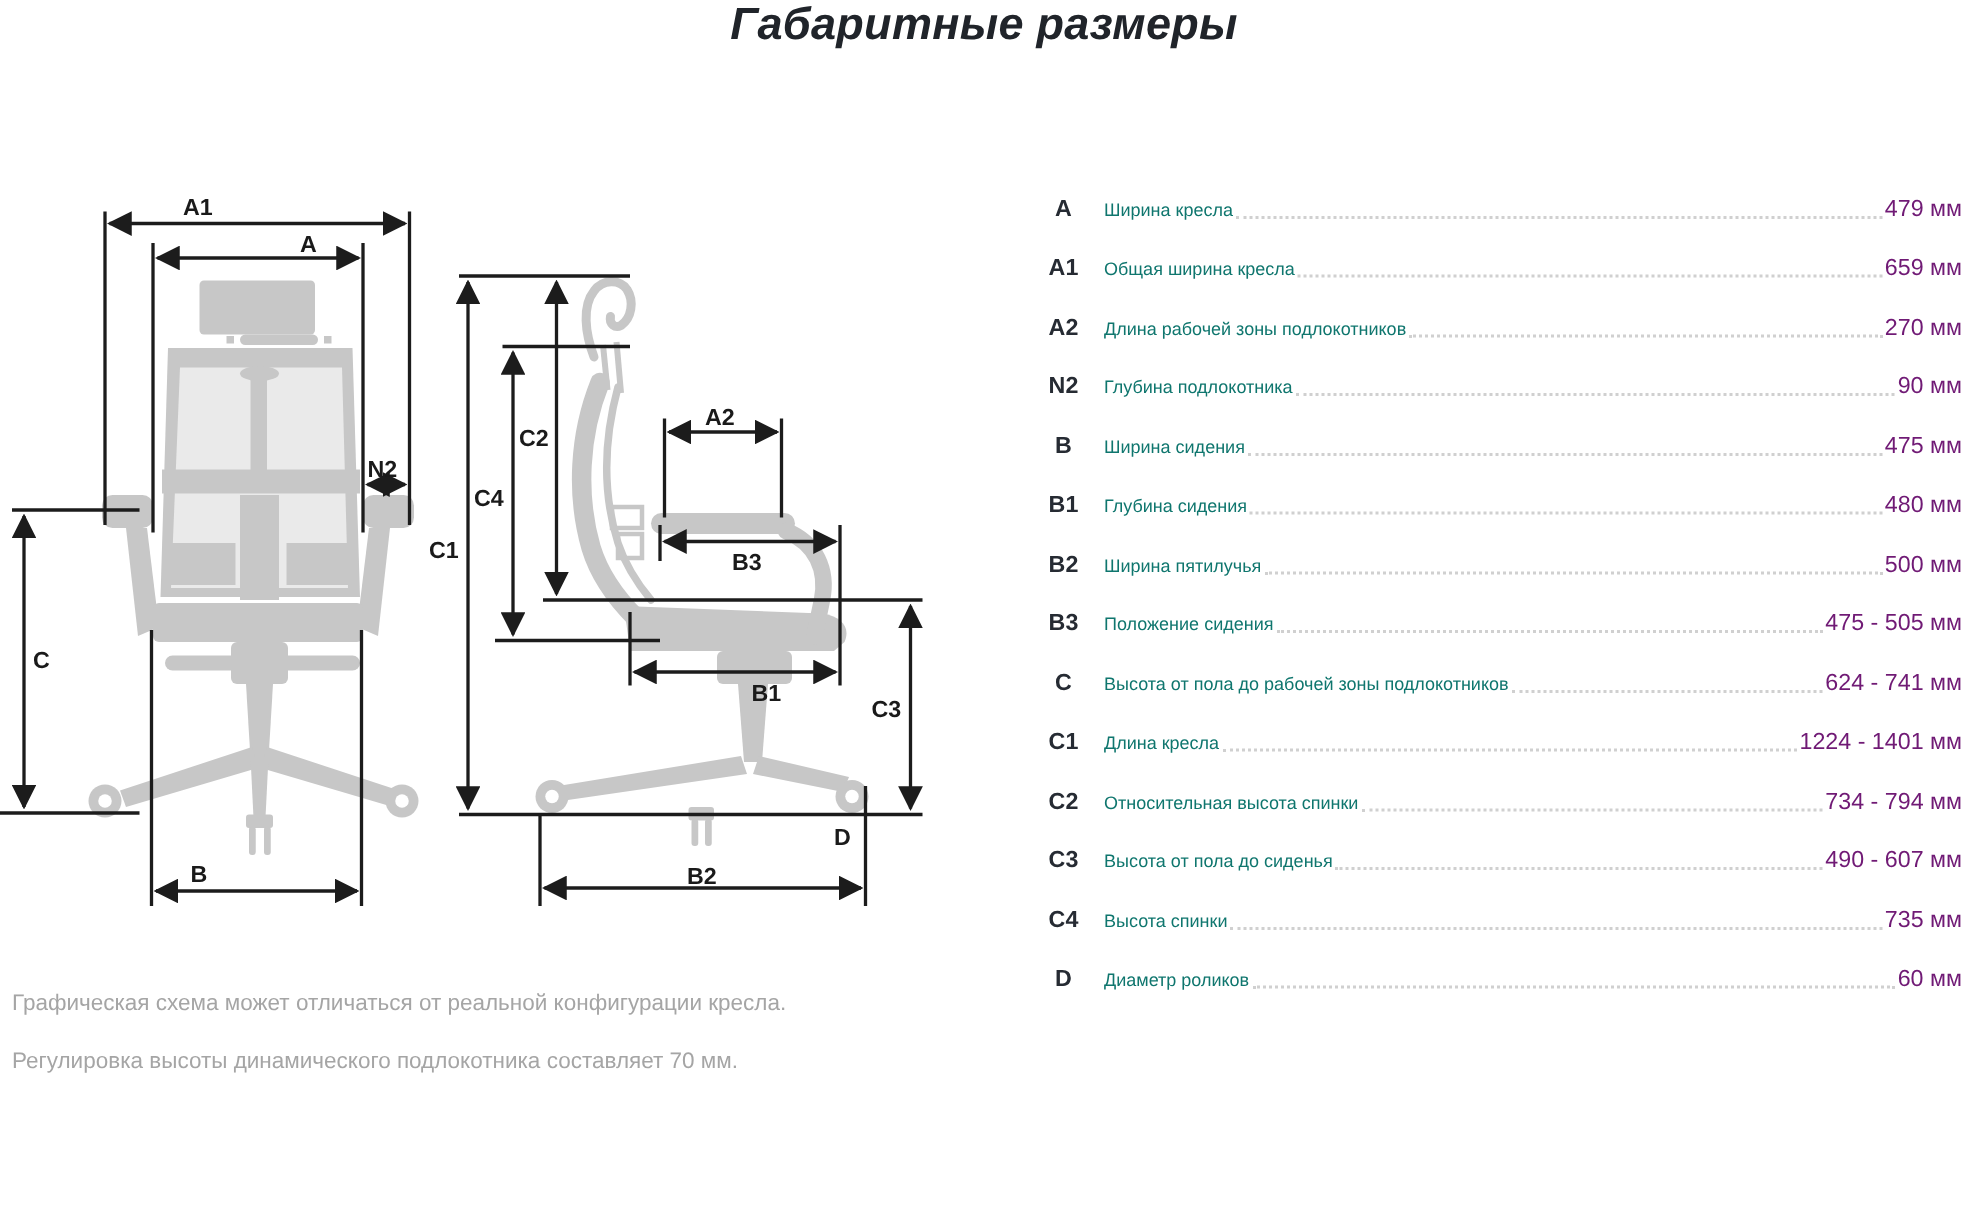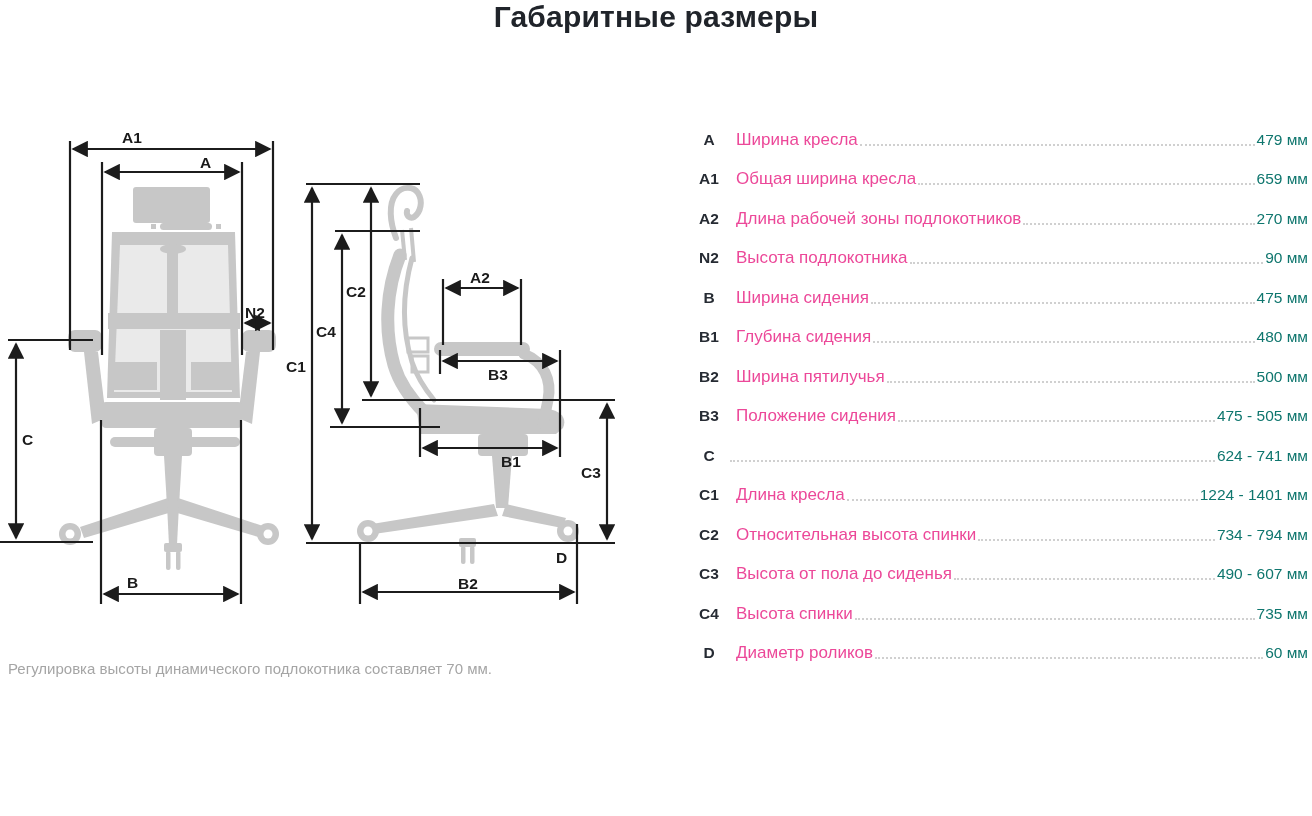--- a/index.html
+++ b/index.html
@@ -2,32 +2,32 @@
 <html><head>
 <meta charset="utf-8">
 <style>
   html,body { margin:0; padding:0; background:#ffffff; }
   .page {
     position:relative; width:1312px; height:816px; background:#ffffff;
     font-family:"Liberation Sans", sans-serif; overflow:hidden;
   }
   .page-title {
     position:absolute; top:0; left:0; width:100%; text-align:center;
-    font-size:30px; font-weight:bold; color:#20242a; margin:0; letter-spacing:0.2px;
+    font-size:30px; font-weight:bold; color:#20242a; margin:0; letter-spacing:0.2px;font-style:italic;
   }
   .diagram-wrap { position:absolute; left:0; top:100px; width:660px; height:520px; }
   .spec-table { position:absolute; left:690px; top:120px; width:618px; }
   .spec-row { display:flex; align-items:center; height:39.5px; }
   .spec-key {
     flex:none; width:38px; text-align:center; font-weight:bold;
     font-size:15.5px; color:#262b33;
   }
-  .spec-label { flex:none; margin-left:8px; font-size:17px; color:#ec4899; white-space:nowrap; }
+  .spec-label { flex:none; margin-left:8px; font-size:12px; color:#0f766e; white-space:nowrap; }
   .spec-leader { flex:1; min-width:10px; border-bottom:2px dotted #d0d0d0; transform:translateY(5px); margin:0 2px; }
-  .spec-value { flex:none; font-size:15.5px; color:#0f766e; white-space:nowrap; }
+  .spec-value { flex:none; font-size:15.5px; color:#701a75; white-space:nowrap; }
   .notes { position:absolute; left:8px; top:658px; width:580px; }
   .notes p { margin:0 0 17px 0; font-size:15px; line-height:1.45; color:#a5a5a5; }
   .dim-label { font-size:15.5px; font-weight:bold; fill:#1a1a1a; }
 </style>
 </head>
 <body>
 
 <div class="page">
 
   <h1 class="page-title">Габаритные размеры</h1>
@@ -169,21 +169,21 @@
         <span class="spec-value">659 мм</span>
       </div>
       <div class="spec-row">
         <span class="spec-key">A2</span>
         <span class="spec-label">Длина рабочей зоны подлокотников</span>
         <span class="spec-leader"></span>
         <span class="spec-value">270 мм</span>
       </div>
       <div class="spec-row">
         <span class="spec-key">N2</span>
-        <span class="spec-label">Высота подлокотника</span>
+        <span class="spec-label">Глубина подлокотника</span>
         <span class="spec-leader"></span>
         <span class="spec-value">90 мм</span>
       </div>
       <div class="spec-row">
         <span class="spec-key">B</span>
         <span class="spec-label">Ширина сидения</span>
         <span class="spec-leader"></span>
         <span class="spec-value">475 мм</span>
       </div>
       <div class="spec-row">
@@ -199,20 +199,21 @@
         <span class="spec-value">500 мм</span>
       </div>
       <div class="spec-row">
         <span class="spec-key">B3</span>
         <span class="spec-label">Положение сидения</span>
         <span class="spec-leader"></span>
         <span class="spec-value">475 - 505 мм</span>
       </div>
       <div class="spec-row">
         <span class="spec-key">C</span>
+        <span class="spec-label">Высота от пола до рабочей зоны подлокотников</span>
         <span class="spec-leader"></span>
         <span class="spec-value">624 - 741 мм</span>
       </div>
       <div class="spec-row">
         <span class="spec-key">C1</span>
         <span class="spec-label">Длина кресла</span>
         <span class="spec-leader"></span>
         <span class="spec-value">1224 - 1401 мм</span>
       </div>
       <div class="spec-row">
@@ -235,16 +236,17 @@
       </div>
       <div class="spec-row">
         <span class="spec-key">D</span>
         <span class="spec-label">Диаметр роликов</span>
         <span class="spec-leader"></span>
         <span class="spec-value">60 мм</span>
       </div>
     </div>
 
   <div class="notes" id="notes">
+      <p>Графическая схема может отличаться от реальной конфигурации кресла.</p>
       <p>Регулировка высоты динамического подлокотника составляет 70 мм.</p>
     </div>
 
 </div>
 
 </body></html>

